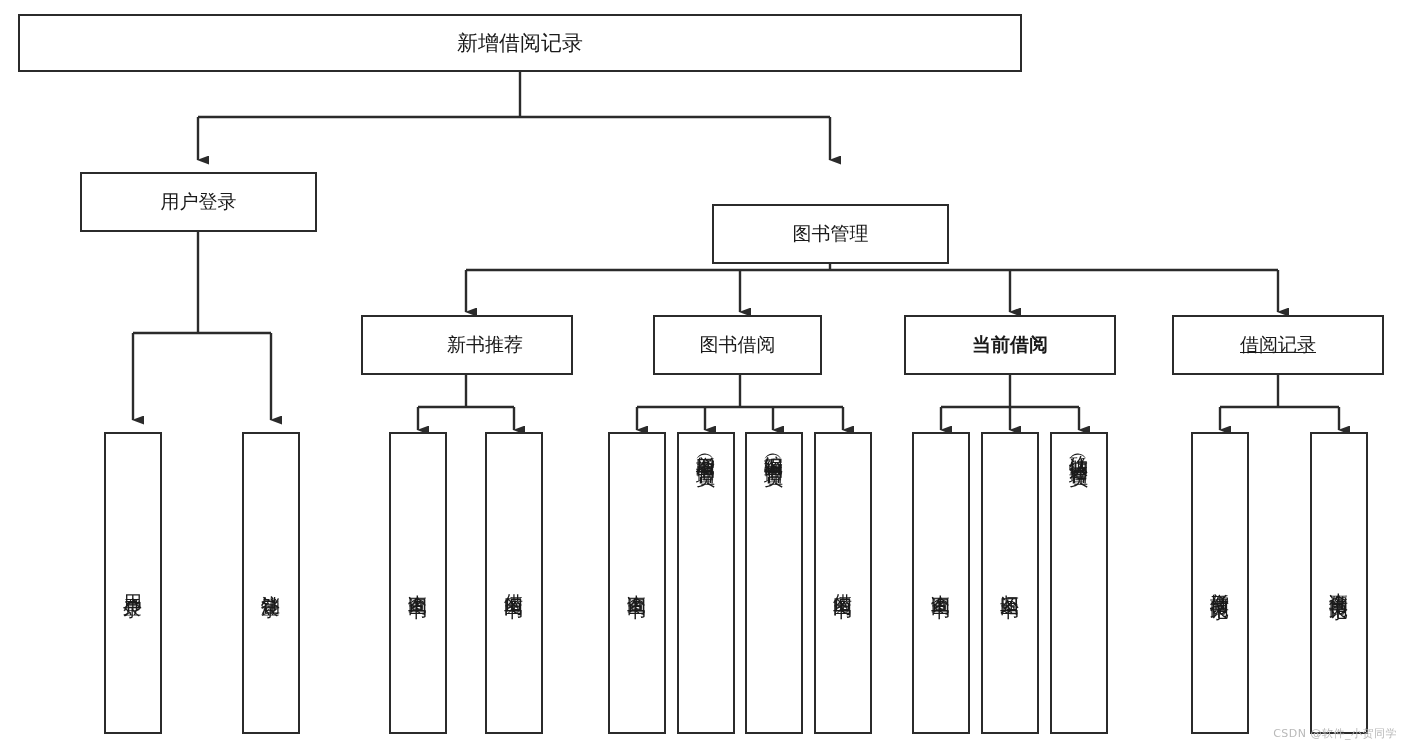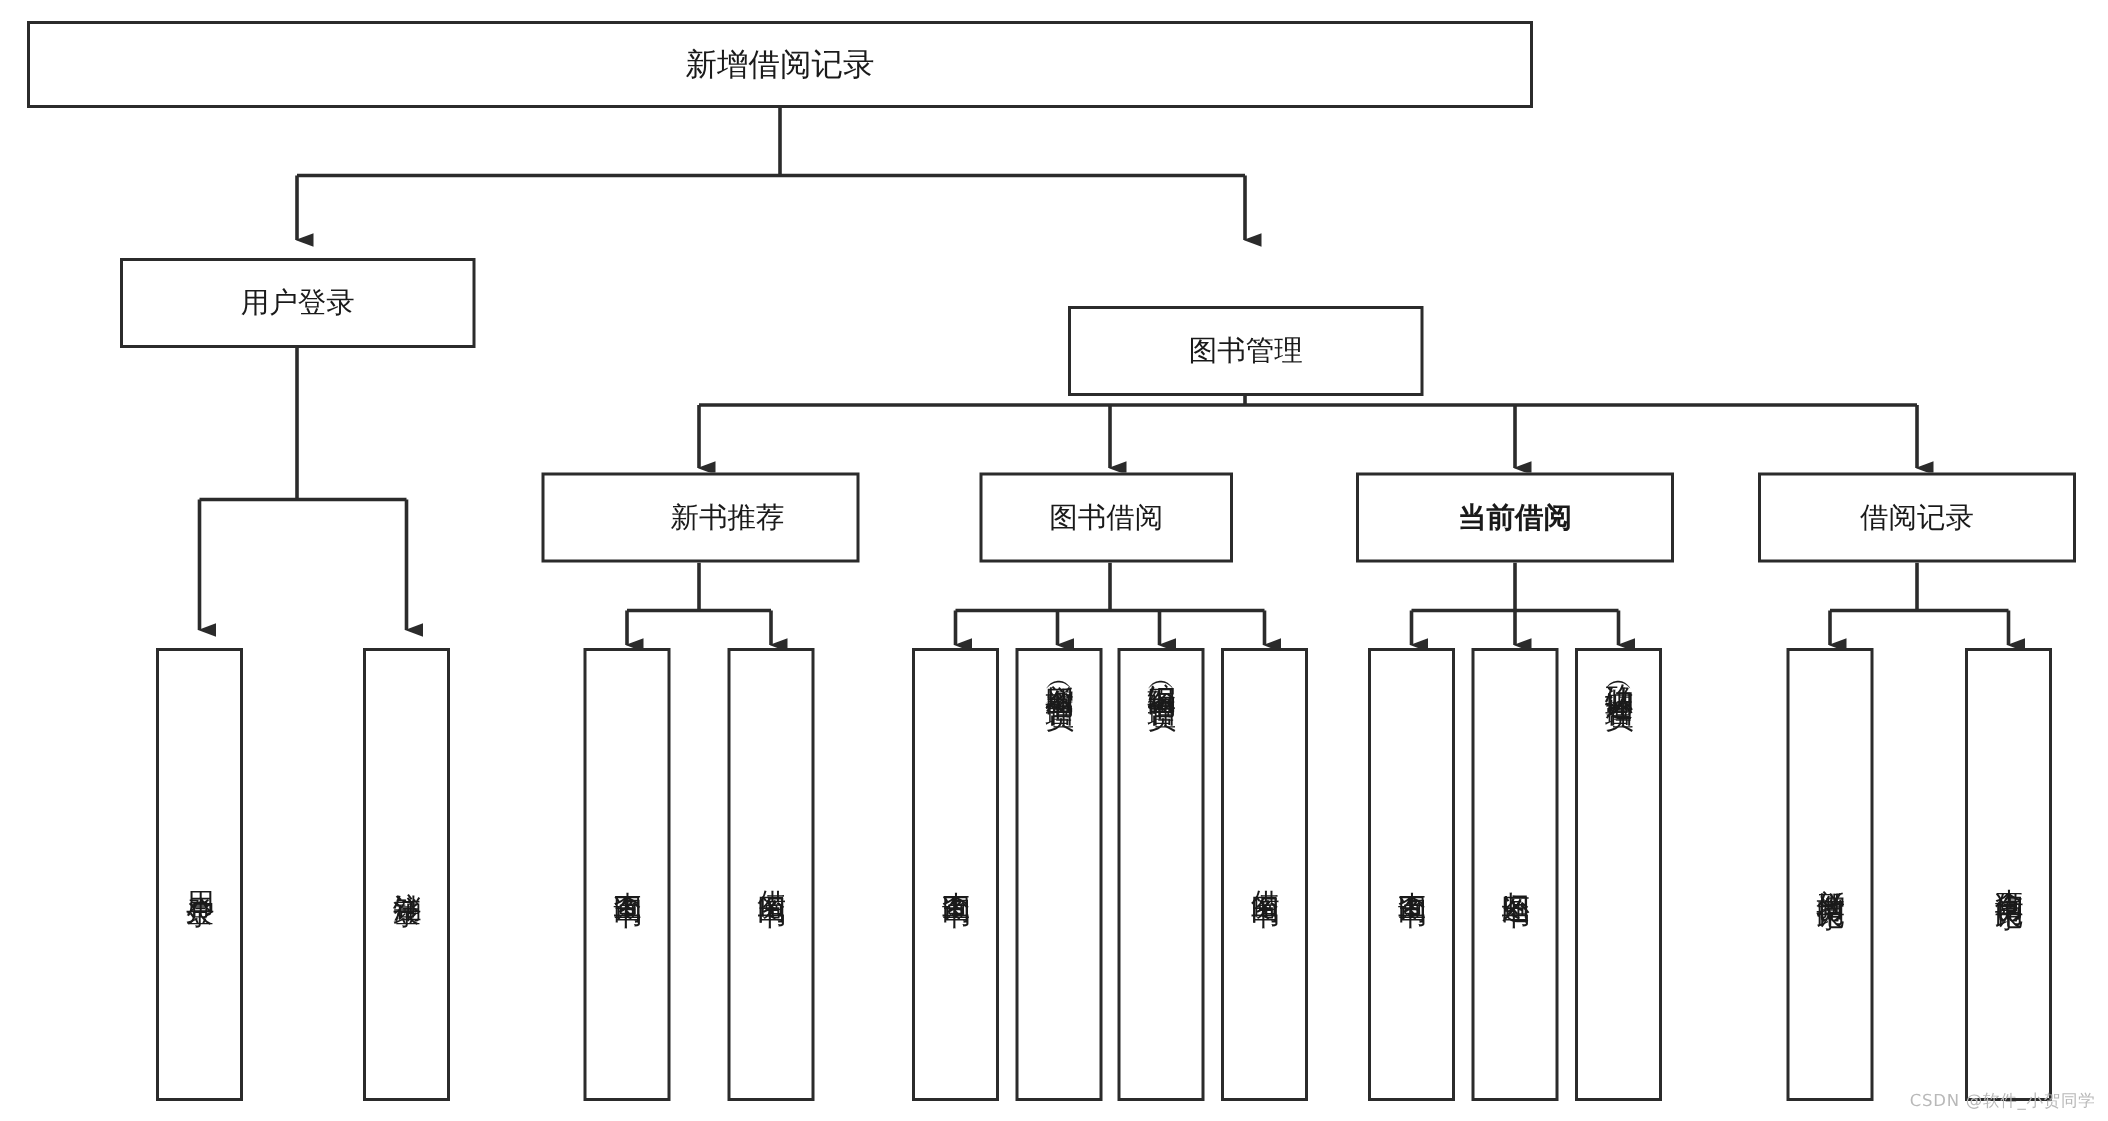--- a/index.html
+++ b/index.html
@@ -142,21 +142,21 @@
 
   <div class="node level3" style="left:361px; top:315px; width:212px; height:60px;padding-left:36px;">
     <span>新书推荐</span>
   </div>
   <div class="node level3" style="left:634px; top:315px; width:169px; height:60px;margin-left:19px;">
     <span>图书借阅</span>
   </div>
   <div class="node level3" style="left:904px; top:315px; width:212px; height:60px;font-weight:bold;">
     <span>当前借阅</span>
   </div>
-  <div class="node level3" style="left:1172px; top:315px; width:212px; height:60px;">
+  <div class="node level3" style="left:1172px; top:315px; width:212px; height:60px;text-decoration:underline;">
     <span>借阅记录</span>
   </div>
 
   <div class="node leaf center-text" style="left:104px; top:432px; width:58px; height:302px;">
     <span class="vtext">用户登录</span>
   </div>
   <div class="node leaf center-text" style="left:242px; top:432px; width:58px; height:302px;">
     <span class="vtext">注销登录</span>
   </div>
 

